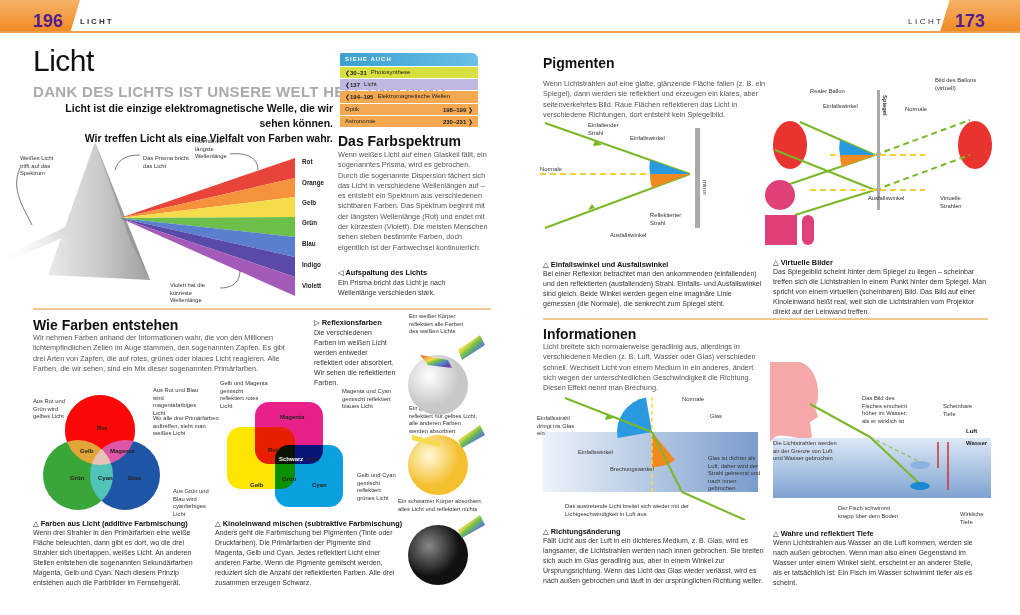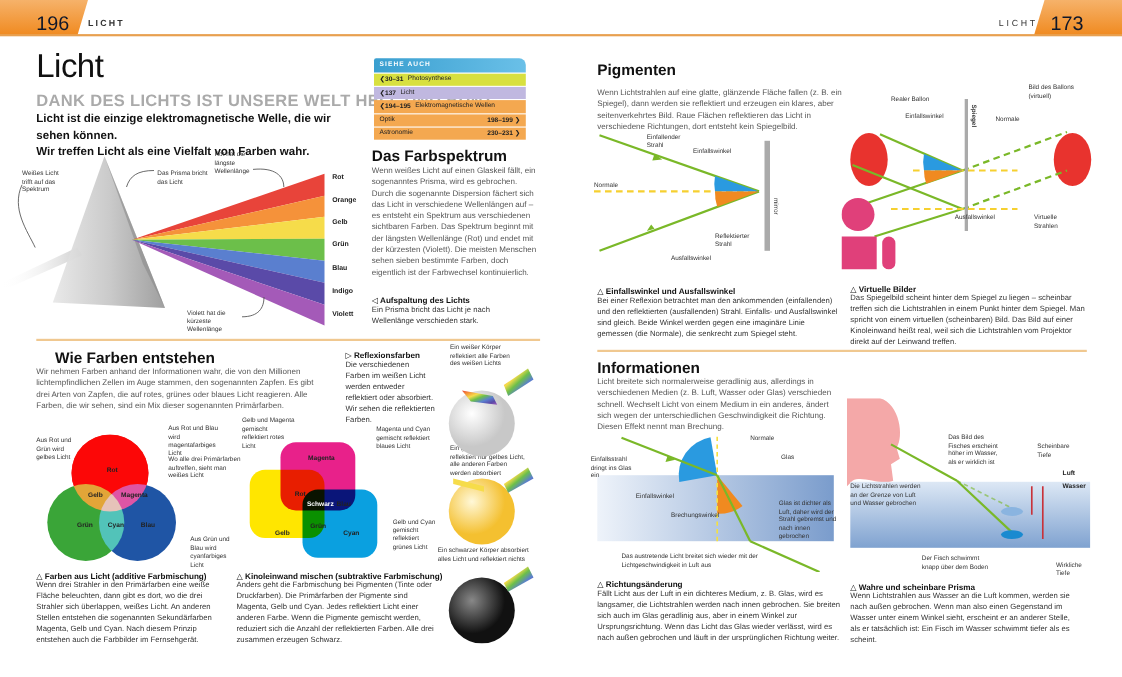--- a/index.html
+++ b/index.html
@@ -7,21 +7,21 @@
   body { font-family: "Liberation Sans", "DejaVu Sans", sans-serif; color: #222; position: relative; }
   .abs { position: absolute; }
   
   .hdr-line { position: absolute; top: 31px; left: 0; width: 1020px; height: 2px; background: #e8a050; }
   .tab-left { position: absolute; left: 0; top: 0; width: 80px; height: 32px;
     background: linear-gradient(180deg, #f6b26a 0%, #f08a20 100%);
     clip-path: polygon(0 0, 100% 0, 88% 100%, 0 100%); }
   .tab-right { position: absolute; right: 0; top: 0; width: 80px; height: 32px;
     background: linear-gradient(180deg, #f6b26a 0%, #f08a20 100%);
     clip-path: polygon(12% 0, 100% 0, 100% 100%, 0 100%); }
-  .pagenum { position: absolute; top: 11px; font-size: 18px; font-weight: normal; color: #0f172a; }
+  .pagenum { position: absolute; top: 11px; font-size: 18px; font-weight: bold; color: #4c1d95; }
   .runhead { position: absolute; top: 17px; font-size: 8px; letter-spacing: 2px; font-weight: bold; color: #333; }
   .runhead.r { font-weight: normal; letter-spacing: 2.5px; }
   
   .title { font-size: 30px; color: #111; font-weight: normal; letter-spacing: -0.5px; }
   .subtitle { font-size: 15px; color: #aaa; font-weight: bold; letter-spacing: 0.3px; }
   .lead { font-size: 10.5px; font-weight: bold; color: #111; line-height: 15px; }
   .h2 { font-size: 14px; color: #111; font-weight: bold; }
   .body { font-size: 7.3px; color: #555; line-height: 10.3px; }
   .cap-title { font-size: 7.4px; font-weight: bold; color: #111; }
   .cap { font-size: 7px; color: #333; line-height: 10px; }
@@ -41,21 +41,21 @@
 <div class="tab-left"></div>
 <div class="tab-right"></div>
 <div class="hdr-line"></div>
 <div class="pagenum" style="left:33px;">196</div>
 <div class="runhead" style="left:80px;">LICHT</div>
 <div class="runhead r" style="left:908px;">LICHT</div>
 <div class="pagenum" style="left:955px;">173</div>
 
 <div class="abs title" style="left:33px; top:44px;">Licht</div>
 <div class="abs subtitle" style="left:33px; top:83px;">DANK DES LICHTS IST UNSERE WELT HELL UND BUNT.</div>
-<div class="abs lead" style="left:33px; top:101px; width:300px;">
+<div class="abs lead" style="left:33px; top:101px; width:300px;text-align:right;">
   <div>Licht ist die einzige elektromagnetische Welle, die wir sehen können.</div>
   <div>Wir treffen Licht als eine Vielfalt von Farben wahr.</div>
 </div>
 
 <div class="seealso">
   <div class="sa-head">SIEHE AUCH</div>
   <div class="sa-row" style="background:#d8e040; justify-content:flex-start; gap:4px;">
     <b>❮30–31</b>
       <span>Photosynthese</span>
   </div>
@@ -118,21 +118,21 @@
 <div class="spec-label" style="top:261px;">Indigo</div>
 <div class="spec-label" style="top:282px;">Violett</div>
 
 <div class="abs h2" style="left:338px; top:133px;text-align:right;">Das Farbspektrum</div>
 <div class="abs body" style="left:338px; top:150px; width:150px;">Wenn weißes Licht auf einen Glaskeil fällt, ein sogenanntes Prisma, wird es gebrochen. Durch die sogenannte Dispersion fächert sich das Licht in verschiedene Wellenlängen auf – es entsteht ein Spektrum aus verschiedenen sichtbaren Farben. Das Spektrum beginnt mit der längsten Wellenlänge (Rot) und endet mit der kürzesten (Violett). Die meisten Menschen sehen sieben bestimmte Farben, doch eigentlich ist der Farbwechsel kontinuierlich.</div>
 <div class="abs cap-title" style="left:338px; top:268px;">◁ Aufspaltung des Lichts</div>
 <div class="abs cap" style="left:338px; top:278px; width:120px;">Ein Prisma bricht das Licht je nach Wellenlänge verschieden stark.</div>
 
 <div class="rule" style="left:33px; top:308px; width:458px;"></div>
 
-<div class="abs h2" style="left:33px; top:317px;margin-left:17px;">Wie Farben entstehen</div>
+<div class="abs h2" style="left:33px; top:317px;">Wie Farben entstehen</div>
 <div class="abs body" style="left:33px; top:333px; width:265px;">Wir nehmen Farben anhand der Informationen wahr, die von den Millionen lichtempfindlichen Zellen im Auge stammen, den sogenannten Zapfen. Es gibt drei Arten von Zapfen, die auf rotes, grünes oder blaues Licht reagieren. Alle Farben, die wir sehen, sind ein Mix dieser sogenannten Primärfarben.</div>
 
 <svg class="abs" style="left:40px; top:395px;" width="130" height="122">
   <circle cx="60" cy="35" r="35" fill="#e8332e" style="mix-blend-mode:normal"></circle>
   <g style="isolation:isolate">
     <circle cx="60" cy="35" r="35" fill="#ff0000" style="mix-blend-mode:screen" opacity="0.85"></circle>
     <circle cx="38" cy="80" r="35" fill="#3aa538" style="mix-blend-mode:screen"></circle>
     <circle cx="85" cy="80" r="35" fill="#1f55a5" style="mix-blend-mode:screen"></circle>
   </g>
 </svg>
@@ -310,14 +310,14 @@
   <line x1="178" y1="80" x2="178" y2="128" stroke="#c8323a" stroke-width="1.5"></line>
 </svg>
 <div class="abs lbl" style="left:862px; top:395px; width:50px;">Das Bild des Fisches erscheint höher im Wasser, als er wirklich ist</div>
 <div class="abs lbl" style="left:943px; top:403px; width:30px;">Scheinbare Tiefe</div>
 <div class="abs lblb" style="left:966px; top:428px;">Luft</div>
 <div class="abs lblb" style="left:966px; top:440px;">Wasser</div>
 <div class="abs lbl" style="left:773px; top:440px; width:70px;">Die Lichtstrahlen werden an der Grenze von Luft und Wasser gebrochen</div>
 <div class="abs lbl" style="left:838px; top:505px; width:65px;">Der Fisch schwimmt knapp über dem Boden</div>
 <div class="abs lbl" style="left:960px; top:511px; width:30px;">Wirkliche Tiefe</div>
 
-<div class="abs cap-title" style="left:773px; top:529px;">△ Wahre und scheinbare Prisma</div>
+<div class="abs cap-title" style="left:773px; top:529px;">△ Wahre und reflektiert Tiefe</div>
 <div class="abs cap" style="left:773px; top:538px; width:210px;">Wenn Lichtstrahlen aus Wasser an die Luft kommen, werden sie nach außen gebrochen. Wenn man also einen Gegenstand im Wasser unter einem Winkel sieht, erscheint er an anderer Stelle, als er tatsächlich ist: Ein Fisch im Wasser schwimmt tiefer als es scheint.</div>
 
 </body></html>

